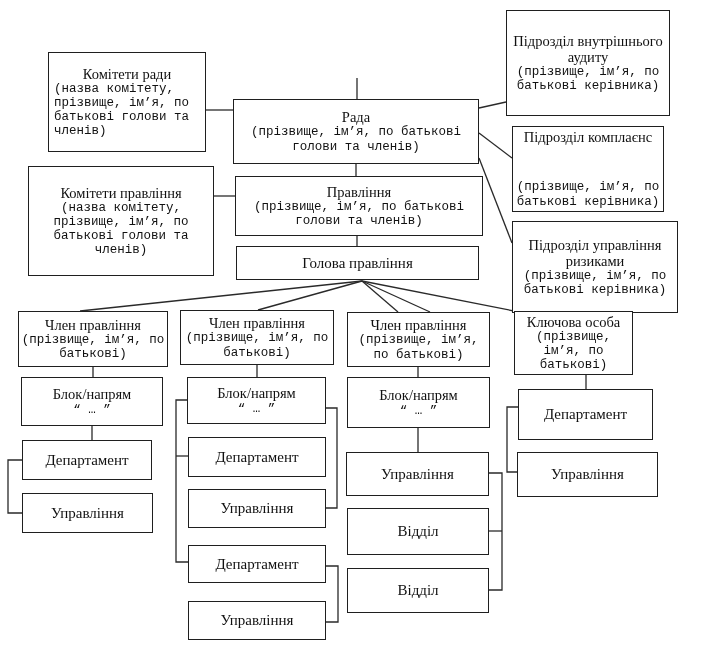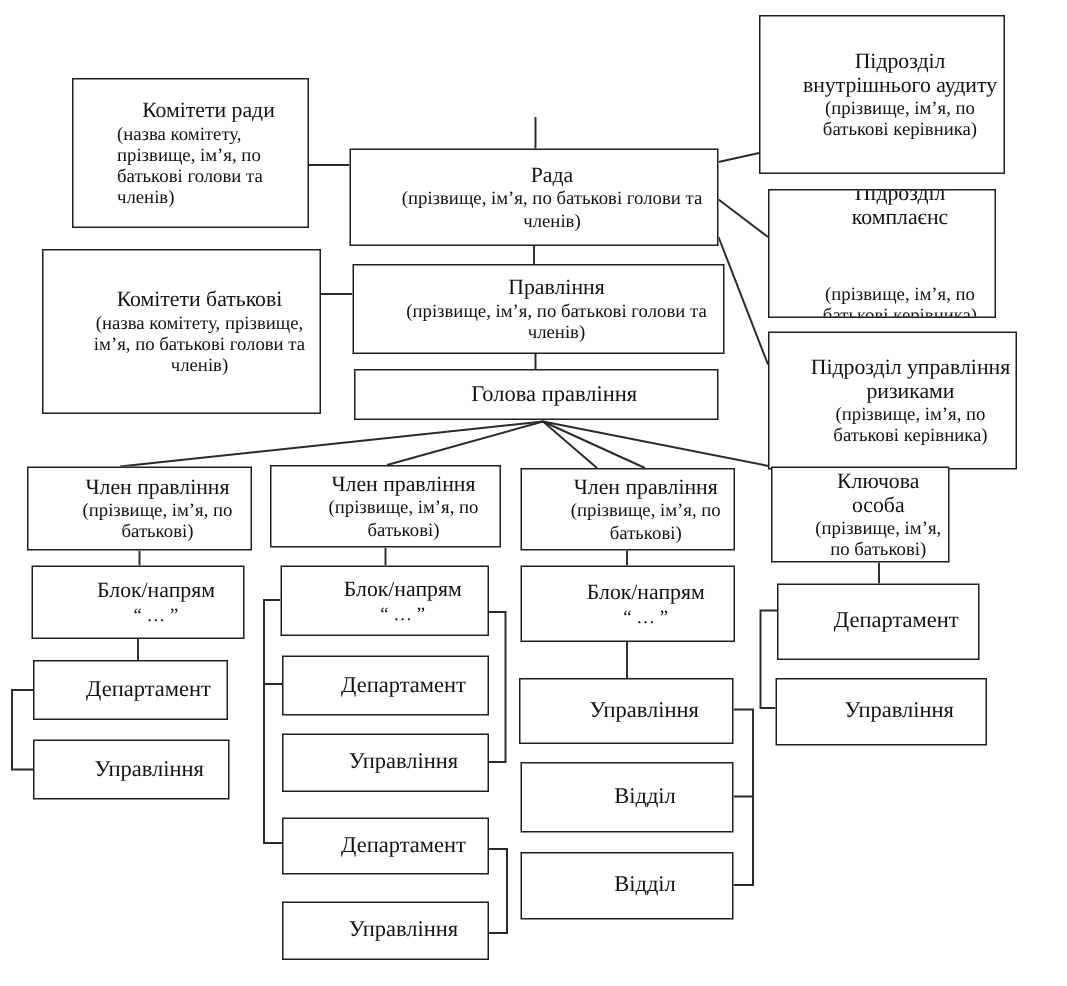--- a/index.html
+++ b/index.html
@@ -16,25 +16,24 @@
     box-sizing:border-box;
     background:#ffffff;
     border:1.5px solid #1f1f1f;
     display:flex;
     flex-direction:column;
     align-items:center;
     justify-content:center;
     text-align:center;
     overflow:hidden;
     z-index:2;
-    padding-left:24px;
   }
   .t{font-size:14.5px;line-height:1.12;color:#111;}
   .t.big{font-size:15px;}
-  .s{font-size:12.5px;line-height:1.13;color:#111;}
+  .s{font-size:12.5px;line-height:1.13;color:#111;font-family:Liberation Mono, monospace;}
   .s.left{text-align:left;align-self:flex-start;padding-left:5px;}
 </style>
 </head>
 <body>
 
 <div id="canvas">
 
   <svg id="wires" viewBox="0 0 711 657" xmlns="http://www.w3.org/2000/svg" fill="none" stroke="#2a2a2a" stroke-width="1.3">
 
     <line x1="357" y1="78" x2="357" y2="100"></line>
@@ -93,21 +92,21 @@
     <div class="t">Підрозділ комплаєнс</div>
     <div class="s">(прізвище, ім’я, по батькові керівника)</div>
   </div>
 
   <div class="box" style="left:512px;top:221px;width:166px;height:92px;">
     <div class="t">Підрозділ управління ризиками</div>
     <div class="s">(прізвище, ім’я, по батькові керівника)</div>
   </div>
 
   <div class="box" style="left:28px;top:166px;width:186px;height:110px;">
-    <div class="t">Комітети батькові</div>
+    <div class="t">Комітети правління</div>
     <div class="s">(назва комітету, прізвище, ім’я, по батькові голови та членів)</div>
   </div>
 
   <div class="box" style="left:235px;top:176px;width:248px;height:60px;">
     <div class="t">Правління</div>
     <div class="s">(прізвище, ім’я, по батькові голови та членів)</div>
   </div>
 
   <div class="box" style="left:236px;top:246px;width:243px;height:34px;">
     <div class="t big">Голова правління</div>

